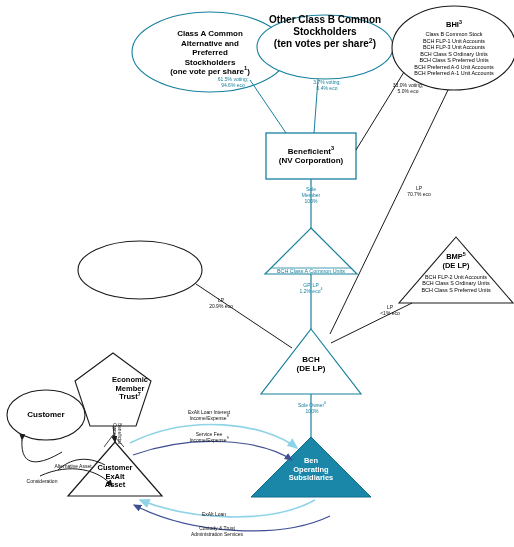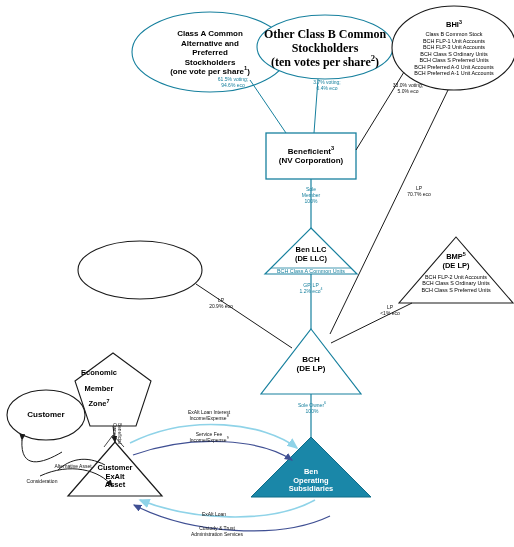--- a/index.html
+++ b/index.html
@@ -91,21 +91,21 @@
   </svg>
 
   <div class="node" style="left:140px;top:22px;width:140px;height:62px;font-size:8px;">
     <div class="ttl">Class A Common</div>
     <div class="ttl">Alternative and</div>
     <div class="ttl">Preferred</div>
     <div class="ttl">Stockholders</div>
     <div class="ttl"><span>(one vote per share</span><sup>1</sup><span>)</span></div>
   </div>
 
-  <div class="node" style="left:260px;top:28px;width:130px;height:40px;font-size:12px;font-family:Liberation Serif, serif;">
+  <div class="node" style="left:260px;top:12px;width:130px;height:40px;font-size:10px;">
     <div class="ttl">Other Class B Common</div>
     <div class="ttl">Stockholders</div>
     <div class="ttl"><span>(ten votes per share</span><sup>2</sup><span>)</span></div>
   </div>
 
   <div class="node" style="left:394px;top:14px;width:120px;height:70px;font-size:5.4px;">
     <div class="ttl" style="font-size:7.5px;margin-bottom:1px;"><span>BHI</span><sup>3</sup></div>
     <div class="sub">Class B Common Stock</div>
     <div class="sub">BCH FLP-1 Unit Accounts</div>
     <div class="sub">BCH FLP-3 Unit Accounts</div>
@@ -113,57 +113,53 @@
     <div class="sub">BCH Class S Preferred Units</div>
     <div class="sub">BCH Preferred A-0 Unit Accounts</div>
     <div class="sub">BCH Preferred A-1 Unit Accounts</div>
   </div>
 
   <div class="node" style="left:266px;top:133px;width:90px;height:46px;font-size:8px;">
     <div class="ttl"><span>Beneficient</span><sup>3</sup></div>
     <div class="ttl">(NV Corporation)</div>
   </div>
 
-  <div class="node" style="left:266px;top:244px;width:90px;height:22px;font-size:7.5px;">
-    <div class="ttl">Ben LLC</div>
-    <div class="ttl">(DE LLC)</div>
-  </div>
   <div class="lbl t" style="left:261px;top:268px;width:100px;font-size:5.4px;">BCH Class A Common Units</div>
 
 
   <div class="node" style="left:406px;top:249px;width:100px;height:48px;font-size:5.4px;">
     <div class="ttl" style="font-size:7.5px;"><span>BMP</span><sup>5</sup></div>
     <div class="ttl" style="font-size:7.5px;margin-bottom:3px;">(DE LP)</div>
     <div class="sub">BCH FLP-2 Unit Accounts</div>
     <div class="sub">BCH Class S Ordinary Units</div>
     <div class="sub">BCH Class S Preferred Units</div>
   </div>
 
   <div class="node" style="left:271px;top:352px;width:80px;height:24px;font-size:8px;">
     <div class="ttl">BCH</div>
     <div class="ttl">(DE LP)</div>
   </div>
 
-  <div class="node" style="left:64px;top:369px;width:70px;height:40px;font-size:7.5px;justify-content:space-between;">
+  <div class="node" style="left:95px;top:369px;width:70px;height:40px;font-size:7.5px;">
     <div class="ttl">Economic</div>
     <div class="ttl">Member</div>
-    <div class="ttl"><span>Zone</span><sup>7</sup></div>
+    <div class="ttl"><span>Trust</span><sup>7</sup></div>
   </div>
 
   <div class="node" style="left:14px;top:406px;width:64px;height:18px;font-size:8px;">
     <div class="ttl">Customer</div>
   </div>
 
   <div class="node" style="left:80px;top:460px;width:70px;height:34px;font-size:7.5px;">
     <div class="ttl">Customer</div>
     <div class="ttl">ExAlt</div>
     <div class="ttl">Asset</div>
   </div>
 
-  <div class="node" style="left:276px;top:464px;width:70px;height:34px;font-size:7.5px;color:#fff;">
+  <div class="node" style="left:276px;top:453px;width:70px;height:34px;font-size:7.5px;color:#fff;">
     <div class="ttl">Ben</div>
     <div class="ttl">Operating</div>
     <div class="ttl">Subsidiaries</div>
   </div>
 
   <div class="lbl t" style="left:202px;top:77px;width:62px;font-size:5px;">61.5% voting;
 94.6% eco</div>
   <div class="lbl t" style="left:298px;top:80px;width:58px;font-size:5px;">3.7% voting;
 0.4% eco</div>
   <div class="lbl" style="left:378px;top:83px;width:60px;font-size:5px;">33.0% voting;

